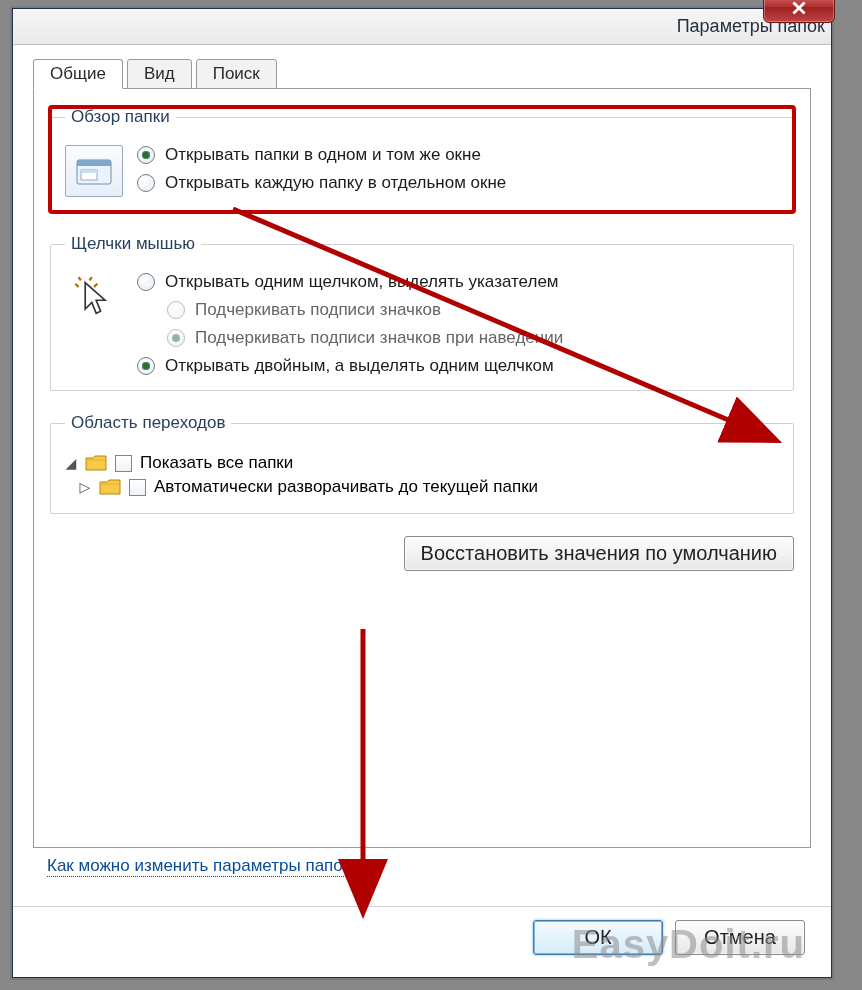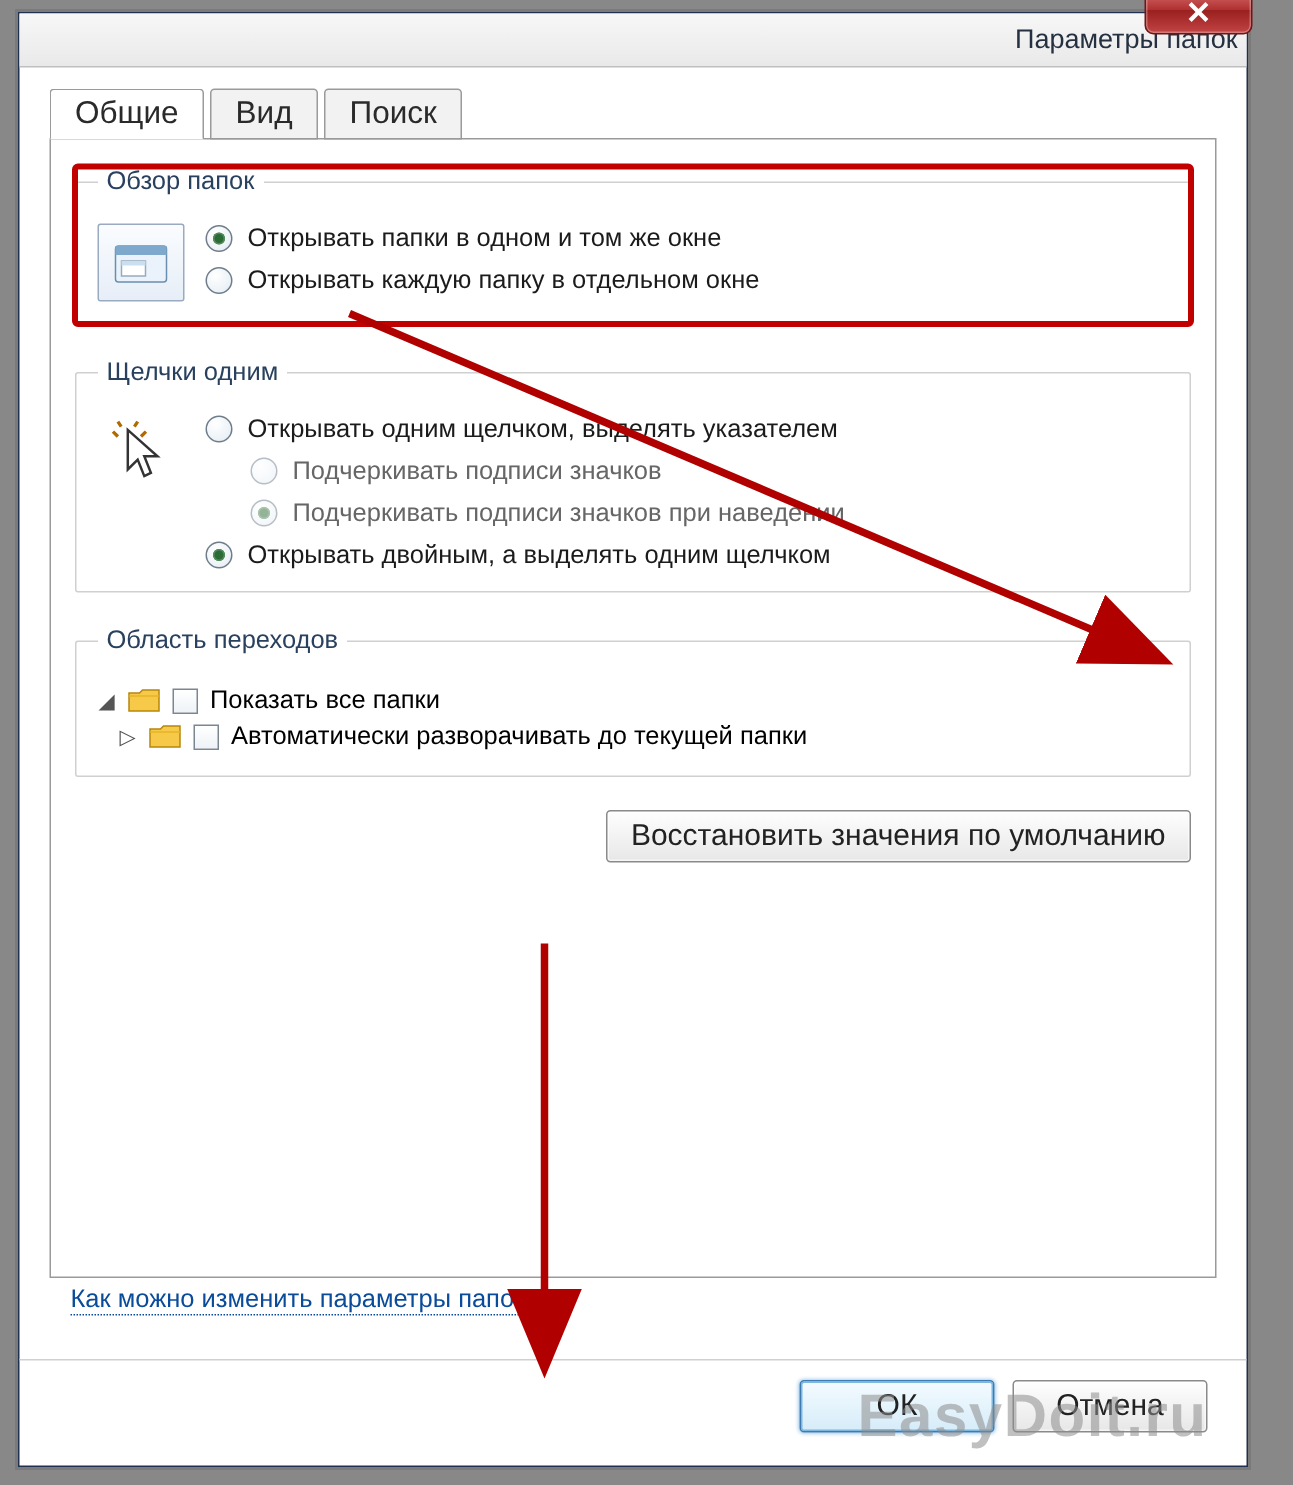--- a/index.html
+++ b/index.html
@@ -66,21 +66,21 @@
     margin-bottom: -1px;
     position: relative;
     z-index: 2;
   }
   .tab {
     border: 1px solid #9a9a9a;
     border-bottom: 1px solid #9a9a9a;
     border-radius: 3px 3px 0 0;
     padding: 4px 16px;
     background: #f2f2f2;
-    font-size: 21px;
+    font-size: 17px;
     color: #2a2a2a;
   }
   .tab.active {
     background: #fff;
     border-bottom-color: #fff;
   }
   .tabpage {
     border: 1px solid #9a9a9a;
     background: #fff;
     padding: 18px 16px 16px 16px;
@@ -249,21 +249,21 @@
   <div class="client">
     <div class="tabstrip">
       <div class="tab active">Общие</div>
       <div class="tab">Вид</div>
       <div class="tab">Поиск</div>
     </div>
 
     <div class="tabpage">
 
       <fieldset class="hl-red">
-        <legend>Обзор папок</legend>
+        <legend>Обзор папки</legend>
         <div class="fs-row">
           <div class="fs-icon">
             <svg viewBox="0 0 36 30">
                 <rect x="1" y="4" width="34" height="24" rx="2" fill="#eaf3fb" stroke="#6a8fae"></rect>
                 <rect x="1" y="4" width="34" height="6" fill="#7fa9cc"></rect>
                 <rect x="5" y="14" width="16" height="10" fill="#fff" stroke="#9ab"></rect>
                 <rect x="5" y="14" width="16" height="3" fill="#c9dff0"></rect>
               </svg>
           </div>
           <div class="options">
@@ -273,21 +273,21 @@
             </label>
             <label class="radio-row">
               <span class="radio"></span>
               <span>Открывать каждую папку в отдельном окне</span>
             </label>
           </div>
         </div>
       </fieldset>
 
       <fieldset>
-        <legend>Щелчки одним</legend>
+        <legend>Щелчки мышью</legend>
         <div class="fs-row">
           <div class="cursor-icon">
             <svg viewBox="0 0 40 40" width="44" height="44">
                 <path d="M12 6 L12 30 L18 24 L22 34 L26 32 L22 22 L30 22 Z" fill="#fff" stroke="#333" stroke-width="1.5"></path>
                 <path d="M6 10 L3 7 M8 4 L6 1 M16 4 L18 1 M20 10 L23 7" stroke="#b06a00" stroke-width="2"></path>
               </svg>
           </div>
           <div class="options">
             <label class="radio-row">
               <span class="radio"></span>

